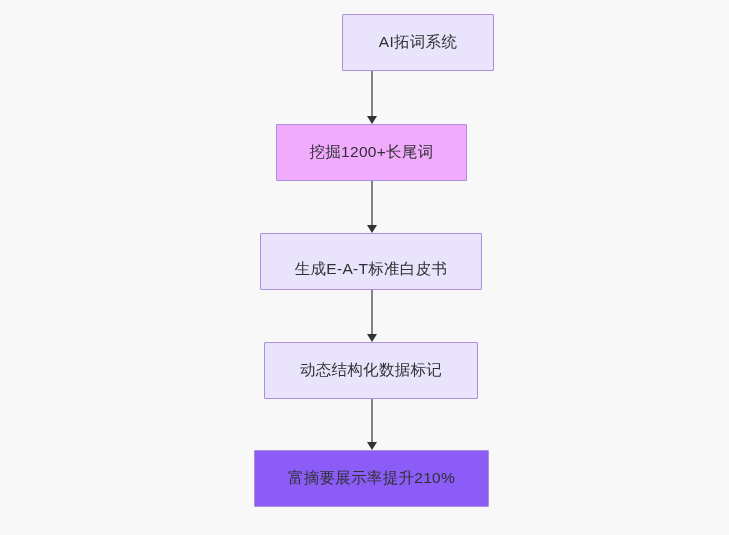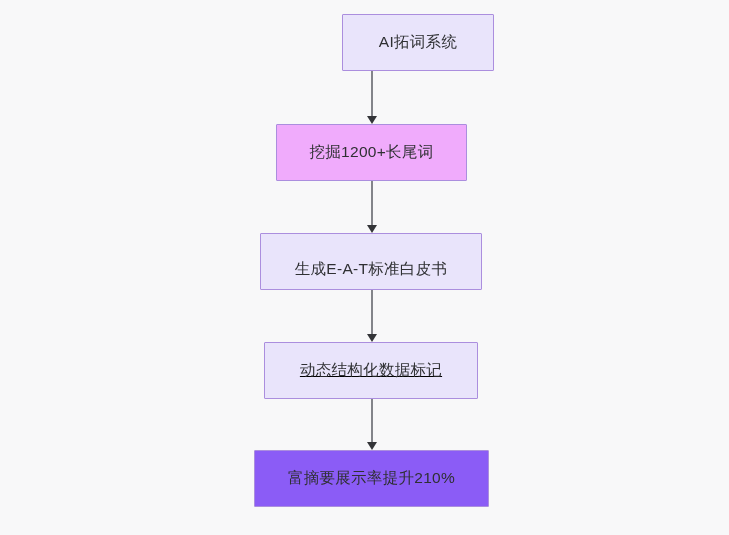--- a/index.html
+++ b/index.html
@@ -88,20 +88,20 @@
 
   <div class="node" id="node-0" style="left: 298px; top: 14px; width: 152px; height: 57px; background: rgb(233, 228, 251); border-color: rgb(171, 142, 222); margin-left: 44px;">
     <span class="node-label" style="color: rgb(47, 48, 51);">AI拓词系统</span>
   </div>
   <div class="node" id="node-1" style="left: 276px; top: 124px; width: 191px; height: 57px; background: #f0abfc; border-color: rgb(171, 142, 222);">
     <span class="node-label" style="color: rgb(47, 48, 51);">挖掘1200+长尾词</span>
   </div>
   <div class="node" id="node-2" style="left: 260px; top: 233px; width: 222px; height: 57px; background: rgb(233, 228, 251); border-color: rgb(171, 142, 222);">
     <span class="node-label" style="color: rgb(47, 48, 51); margin-top: 16px;">生成E-A-T标准白皮书</span>
   </div>
-  <div class="node" id="node-3" style="left: 264px; top: 342px; width: 214px; height: 57px; background: rgb(233, 228, 251); border-color: rgb(171, 142, 222); text-decoration: underline;">
+  <div class="node" id="node-3" style="left: 264px; top: 342px; width: 214px; height: 57px; background: rgb(233, 228, 251); border-color: rgb(171, 142, 222);">
     <span class="node-label" style="color: rgb(47, 48, 51);">动态结构化数据标记</span>
   </div>
   <div class="node" id="node-4" style="left: 254px; top: 450px; width: 235px; height: 57px; background: #8b5cf6; border-color: rgb(171, 142, 222);">
     <span class="node-label" style="color: rgb(47, 48, 51);">富摘要展示率提升210%</span>
   </div>
 
 </div>
 
 </body></html>

